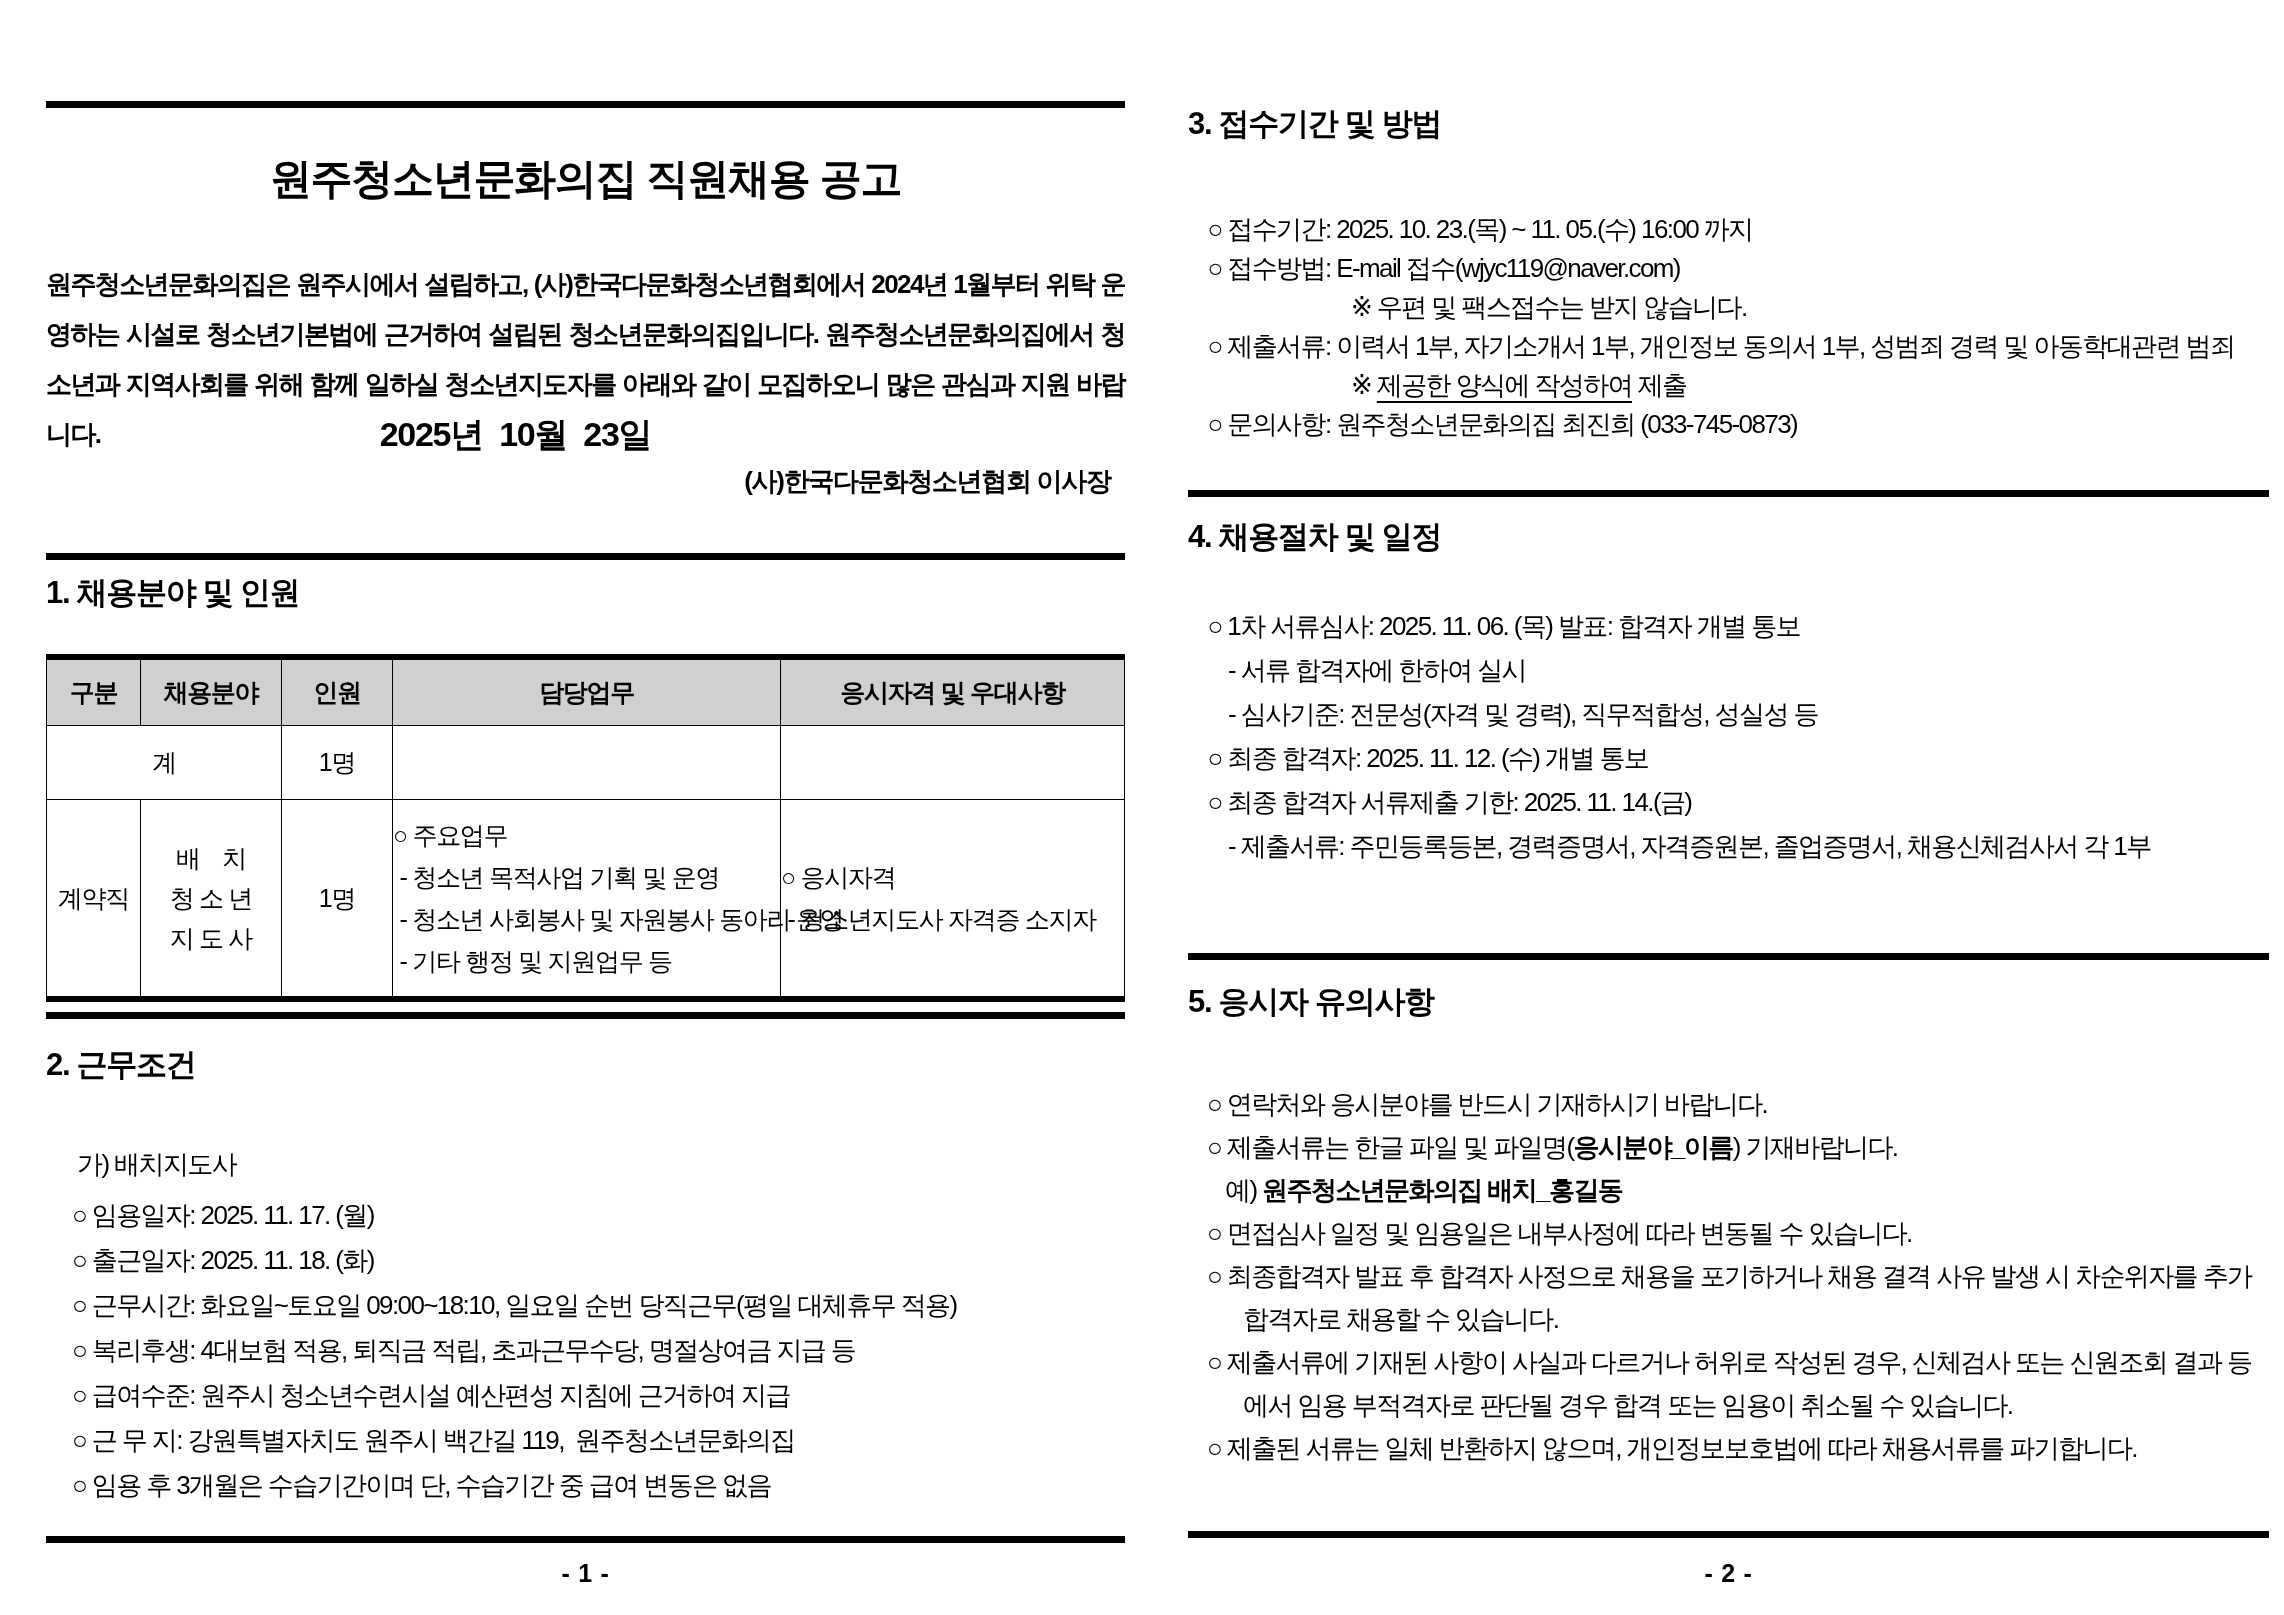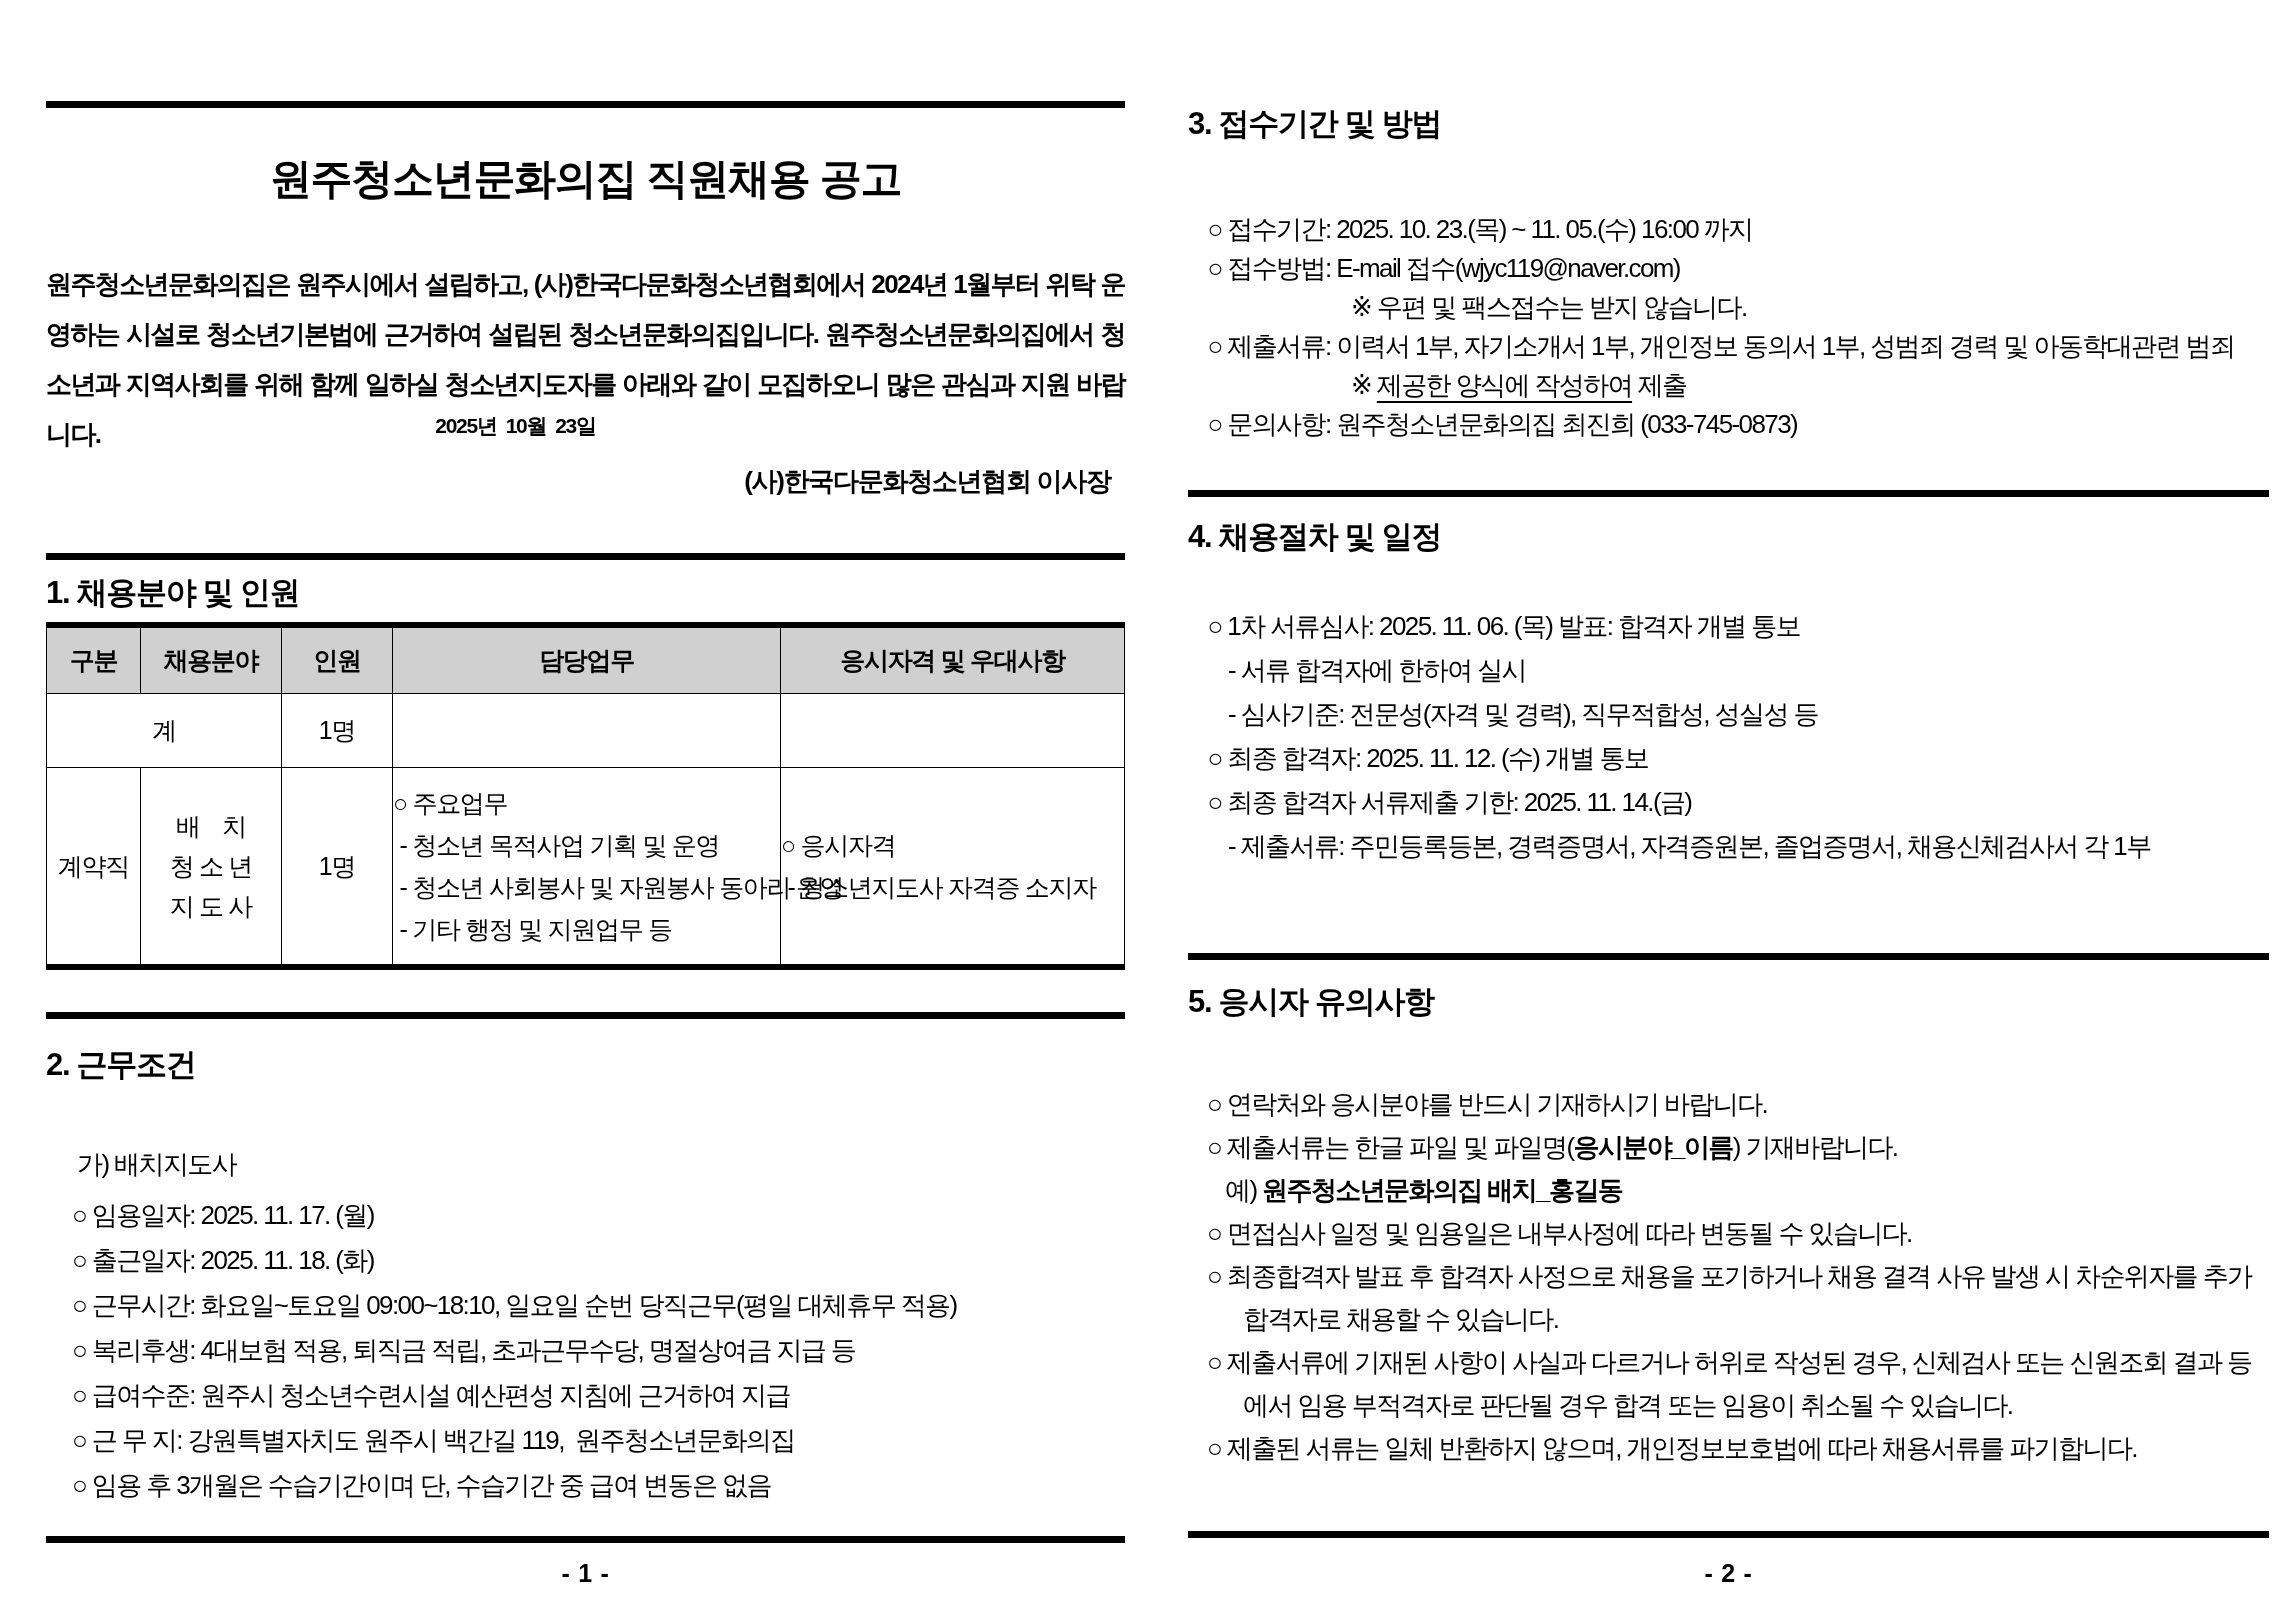--- a/index.html
+++ b/index.html
@@ -15,21 +15,21 @@
   .abs   { position:absolute; left:0; right:0; }
   .hrule { position:absolute; left:0; right:0; height:7.2px; background:#000; }
 
   .doc-title { font-size:42px; font-weight:bold; letter-spacing:-1.3px; text-align:center; white-space:pre; }
   .heading   { font-size:31px; font-weight:bold; letter-spacing:-1.3px; white-space:pre; }
 
   .intro {
     font-size:26px; font-weight:bold; letter-spacing:-1.6px;
     line-height:50px; text-align:justify; word-break:break-all;
   }
-  .date-line { font-size:21px; font-weight:bold; letter-spacing:-1.3px; text-align:center;
+  .date-line { font-size:34px; font-weight:bold; letter-spacing:-1.3px; text-align:center;
                padding-right:140px; white-space:pre; }
   .sig-line  { font-size:26px; font-weight:bold; letter-spacing:-1.3px; text-align:right;
                padding-right:14.3px; white-space:pre; }
 
   .lines .ln { font-size:26px; letter-spacing:-1.6px; white-space:pre; }
   #s2-items .ln { line-height:45px; padding-left:26px; }
   #s2-sub       { font-size:26px; letter-spacing:-1.6px; padding-left:31px; white-space:pre; }
   #s3-lines .ln { line-height:39px; padding-left:19.6px; }
   #s4-lines .ln { line-height:44px; padding-left:19.6px; }
   #s3-lines .ind-sub,  #s4-lines .ind-sub  { padding-left:40px; }
@@ -75,21 +75,21 @@
     <div class="abs intro" style="top:259px">원주청소년문화의집은 원주시에서 설립하고, (사)한국다문화청소년협회에서 2024년 1월부터 위탁 운영하는 시설로 청소년기본법에 근거하여 설립된 청소년문화의집입니다. 원주청소년문화의집에서 청소년과 지역사회를 위해 함께 일하실 청소년지도자를 아래와 같이 모집하오니 많은 관심과 지원 바랍니다.</div>
 
     <div class="abs date-line" style="top:412px">2025년  10월  23일</div>
 
     <div class="abs sig-line" style="top:464px">(사)한국다문화청소년협회 이사장</div>
 
     <div class="hrule" style="top:553px"></div>
 
     <div class="abs heading" style="top:572px">1. 채용분야 및 인원</div>
 
-    <div class="abs" style="top:622px">
+    <div class="abs" style="top:654px">
       <table class="recruit">
         <colgroup>
           <col style="width:8.7%">
             <col style="width:13.1%">
             <col style="width:10.3%">
           <col style="width:36.0%">
             <col style="width:31.9%">
         </colgroup>
         <tbody>
             <tr>

